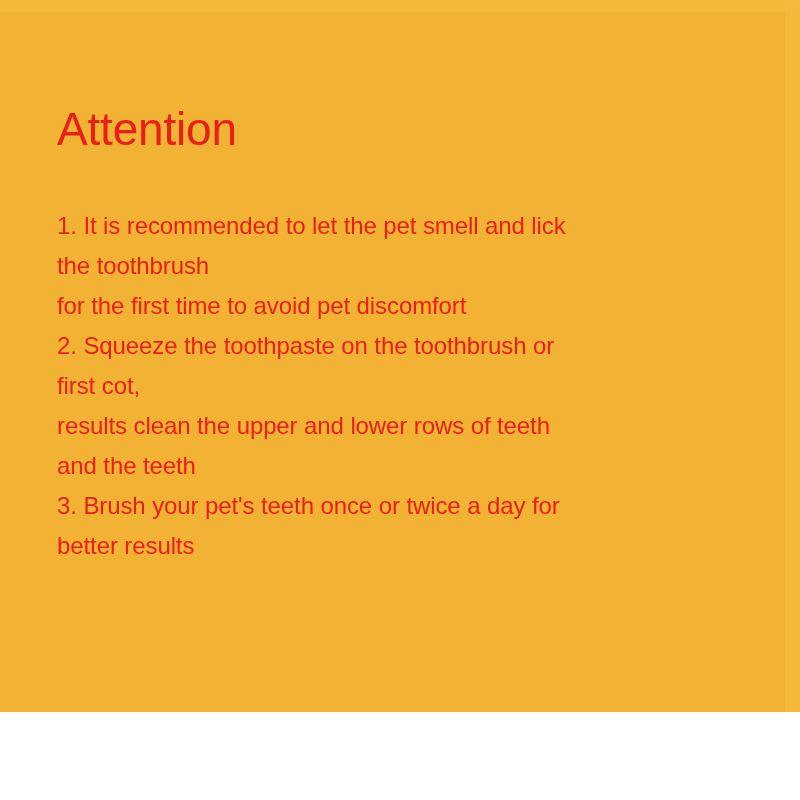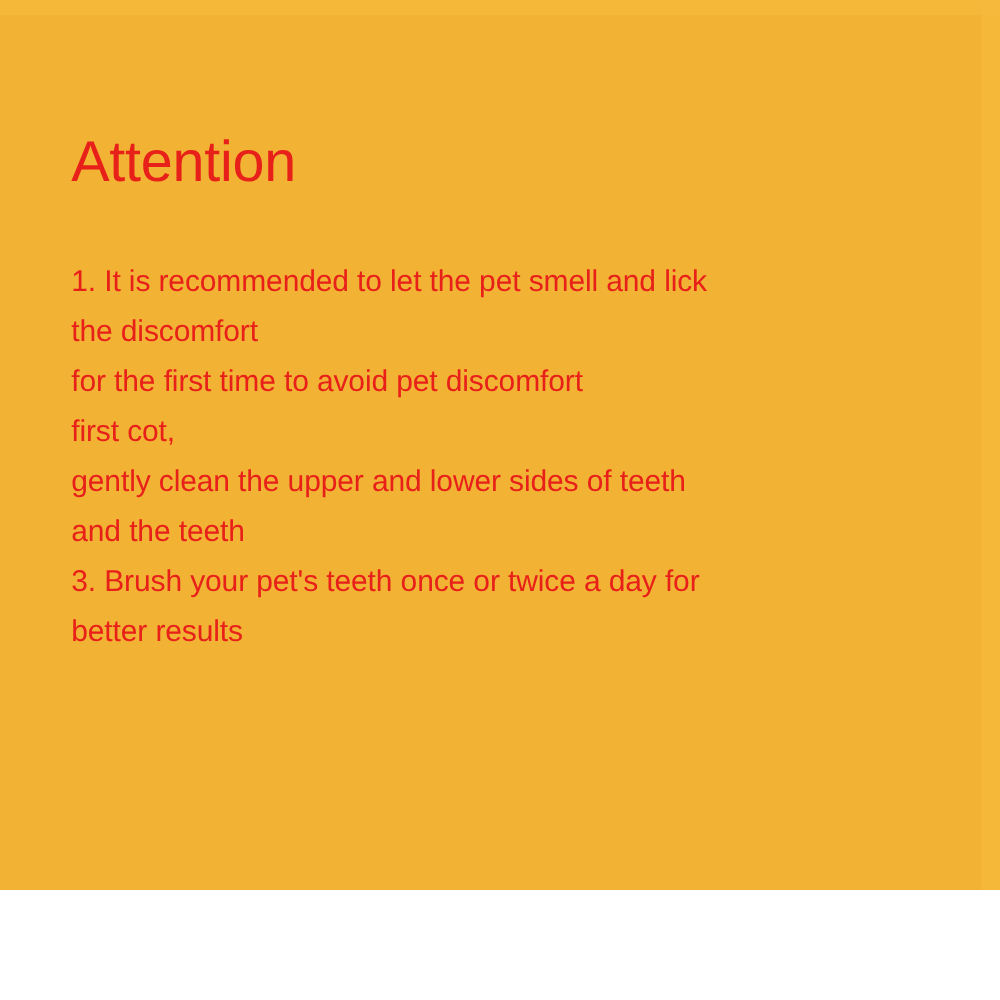--- a/index.html
+++ b/index.html
@@ -106,24 +106,25 @@
 
   <div class="edge-band-top"></div>
   <div class="edge-band-right"></div>
 
   <div class="content">
 
     <h1 class="heading">Attention</h1>
 
     <div class="body-block">
       <p class="body-line">1. It is recommended to let the pet smell and lick</p>
-      <p class="body-line">the discomfort</p>
+      <p class="body-line">the toothbrush</p>
       <p class="body-line">for the first time to avoid pet discomfort</p>
+      <p class="body-line">2. Squeeze the toothpaste on the toothbrush or</p>
       <p class="body-line">first cot,</p>
-      <p class="body-line">gently clean the upper and lower sides of teeth</p>
+      <p class="body-line">results clean the upper and lower rows of teeth</p>
       <p class="body-line">and the teeth</p>
       <p class="body-line">3. Brush your pet's teeth once or twice a day for</p>
       <p class="body-line">better results</p>
     </div>
 
   </div>
 
   <div class="bottom-artifact"></div>
 
 </div>

